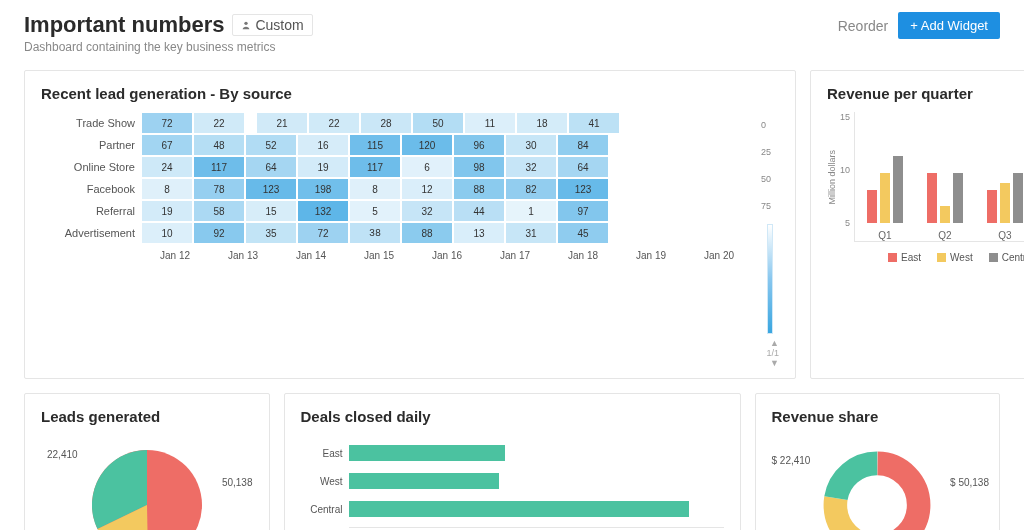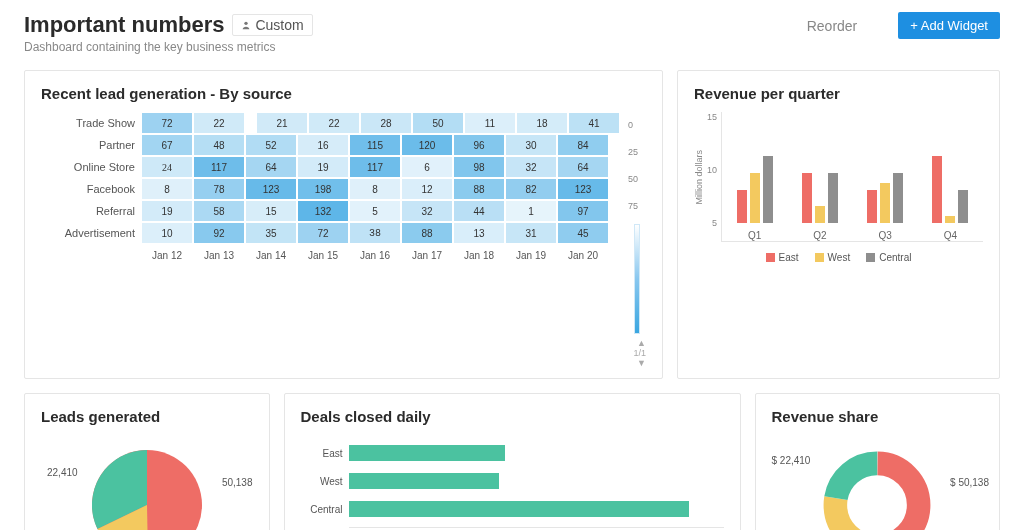--- a/index.html
+++ b/index.html
@@ -17,32 +17,32 @@
   body{margin:0;background:#fff;color:var(--ink);width:1024px;}
   .page{padding:12px 24px 20px 24px;}
   .hdr{display:flex;align-items:flex-start;justify-content:space-between;}
   .hdr-left{display:flex;flex-direction:column;}
   .title-row{display:flex;align-items:center;gap:8px;}
   h1{margin:0;font-size:22px;font-weight:600;}
   .custom-btn{display:inline-flex;align-items:center;gap:4px;font-size:14px;color:#555;border:1px solid var(--line);background:#fff;padding:2px 8px;border-radius:2px;cursor:pointer;}
   .subtitle{color:var(--muted);font-size:12px;margin-top:2px;}
   .hdr-right{display:flex;align-items:center;gap:10px;}
   .reorder{color:var(--muted);font-size:14px;cursor:pointer;}
-  .addw{background:var(--blue);color:#fff;border:none;padding:6px 12px;font-size:13px;border-radius:2px;cursor:pointer;margin-left:31px;}
+  .addw{background:var(--blue);color:#fff;border:none;padding:6px 12px;font-size:13px;border-radius:2px;cursor:pointer;}
   .grid{display:flex;flex-direction:column;gap:14px;margin-top:16px;}
   .row{display:flex;gap:14px;}
   .card{border:1px solid var(--line);border-radius:2px;padding:14px 16px 10px 16px;background:#fff;flex:1;}
   .card h2{margin:0 0 10px 0;font-size:15px;font-weight:600;}
   
   .hm{display:flex;align-items:flex-start;}
   .hm-rows{flex:1;}
   .hm-row{display:flex;align-items:center;height:22px;}
   .hm-lbl{width:100px;text-align:right;font-size:11px;color:#555;padding-right:6px;}
   .hm-cell{width:50px;height:20px;margin:1px;display:flex;align-items:center;justify-content:center;font-size:10px;color:#333;}
-  .hm-col-lbl{width:50px;margin:1px;text-align:center;font-size:10px;color:#555;}
+  .hm-col-lbl{width:50px;margin:9px;text-align:center;font-size:10px;color:#555;}
   .hm-scale{width:18px;margin-left:8px;position:relative;}
   .hm-scale-bar{width:6px;height:110px;background:linear-gradient(#fff,#88c7ef,#3aa6e0);margin:4px auto 0 auto;border:1px solid #d0e8f7;}
   .hm-scale-tick{font-size:9px;color:#888;text-align:left;line-height:27px;}
   .pager{font-size:9px;color:#aaa;text-align:right;margin-top:4px;}
   
   .bars-wrap{display:flex;height:130px;}
   .bars-yaxis{display:flex;flex-direction:column;justify-content:space-between;font-size:9px;color:#888;padding-right:4px;text-align:right;padding-bottom:14px;}
   .bars-yttl{writing-mode:vertical-rl;transform:rotate(180deg);font-size:9px;color:#888;margin-right:3px;align-self:center;}
   .bars-area{flex:1;display:flex;align-items:flex-end;justify-content:space-around;border-left:1px solid var(--line);border-bottom:1px solid var(--line);position:relative;}
   .bars-group{display:flex;align-items:flex-end;gap:3px;flex-direction:column;width:60px;}
@@ -121,21 +121,21 @@
                 <div class="hm-cell" style="background: rgba(94, 182, 232, 0.486);">52</div>
                 <div class="hm-cell" style="background: rgba(94, 182, 232, 0.255);">16</div>
                 <div class="hm-cell" style="background: rgba(94, 182, 232, 0.89);">115</div>
                 <div class="hm-cell" style="background: rgba(94, 182, 232, 0.92);">120</div>
                 <div class="hm-cell" style="background: rgba(94, 182, 232, 0.77);">96</div>
                 <div class="hm-cell" style="background: rgba(94, 182, 232, 0.345);">30</div>
                 <div class="hm-cell" style="background: rgba(94, 182, 232, 0.69);">84</div>
               </div>
               <div class="hm-row">
                 <div class="hm-lbl">Online Store</div>
-                <div class="hm-cell" style="background: rgba(94, 182, 232, 0.306); font-family: Liberation Serif, serif;">24</div>
+                <div class="hm-cell" style="background: rgba(94, 182, 232, 0.306);">24</div>
                 <div class="hm-cell" style="background: rgba(94, 182, 232, 0.9);">117</div>
                 <div class="hm-cell" style="background: rgba(94, 182, 232, 0.56);">64</div>
                 <div class="hm-cell" style="background: rgba(94, 182, 232, 0.27);">19</div>
                 <div class="hm-cell" style="background: rgba(94, 182, 232, 0.9);">117</div>
                 <div class="hm-cell" style="background: rgba(94, 182, 232, 0.19);">6</div>
                 <div class="hm-cell" style="background: rgba(94, 182, 232, 0.78);">98</div>
                 <div class="hm-cell" style="background: rgba(94, 182, 232, 0.357);">32</div>
                 <div class="hm-cell" style="background: rgba(94, 182, 232, 0.56);">64</div>
               </div>
               <div class="hm-row">
@@ -264,21 +264,21 @@
   <div class="row">
     <div class="card" style="flex:1;">
       <h2>Leads generated</h2>
       <div class="pie-wrap">
         <svg width="110" height="110" viewBox="0 0 42 42">
 
           <circle r="21" cx="21" cy="21" fill="var(--red)"></circle>
           <path d="M21 21 L21 0 A21 21 0 0 0 2.1 30.2 Z" fill="var(--teal)"></path>
           <path d="M21 21 L2.1 30.2 A21 21 0 0 0 21.4 42 Z" fill="var(--yellow)"></path>
         </svg>
-        <div class="pie-lbl" style="top:32px;left:6px;">22,410</div>
+        <div class="pie-lbl" style="top:14px;left:6px;">22,410</div>
         <div class="pie-lbl" style="top:42px;right:0;">50,138</div>
 
       </div>
 
     </div>
 
     <div class="card" style="flex:2;">
       <h2>Deals closed daily</h2>
       <div class="hbars" id="hbars">
             <div class="hbar-row">

